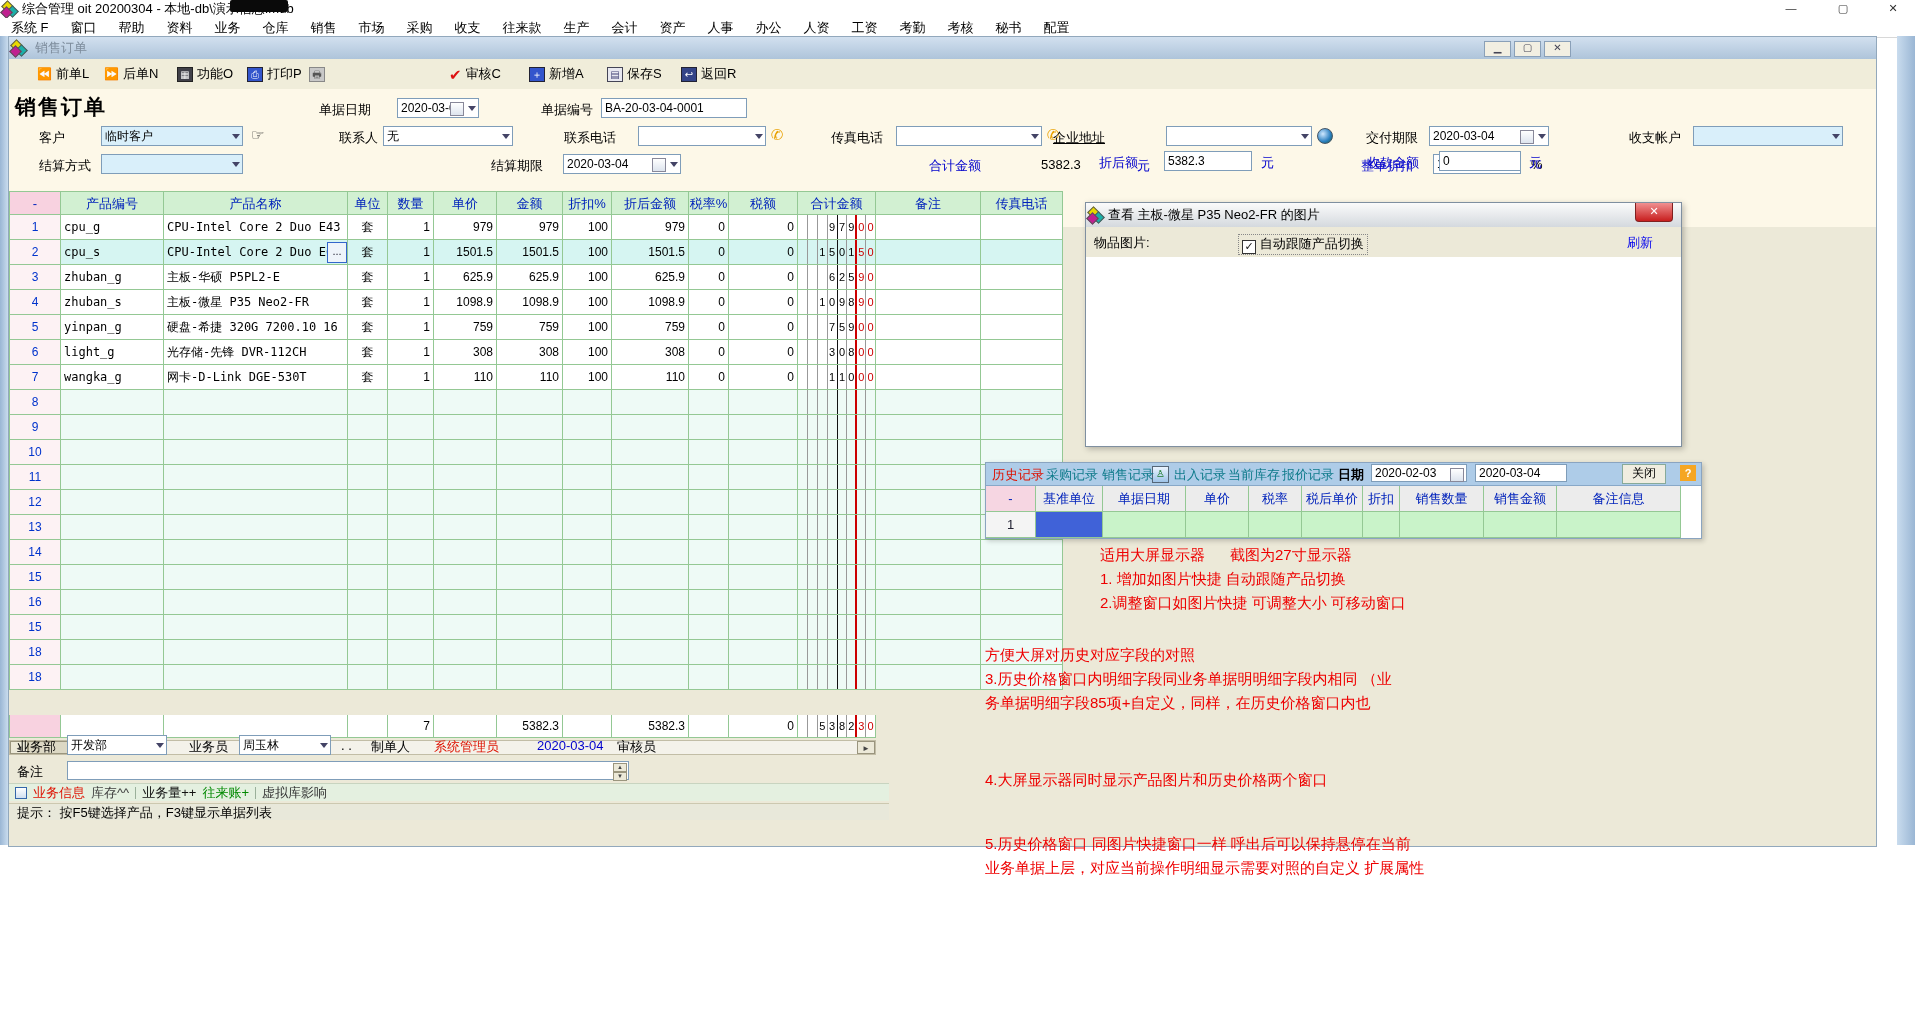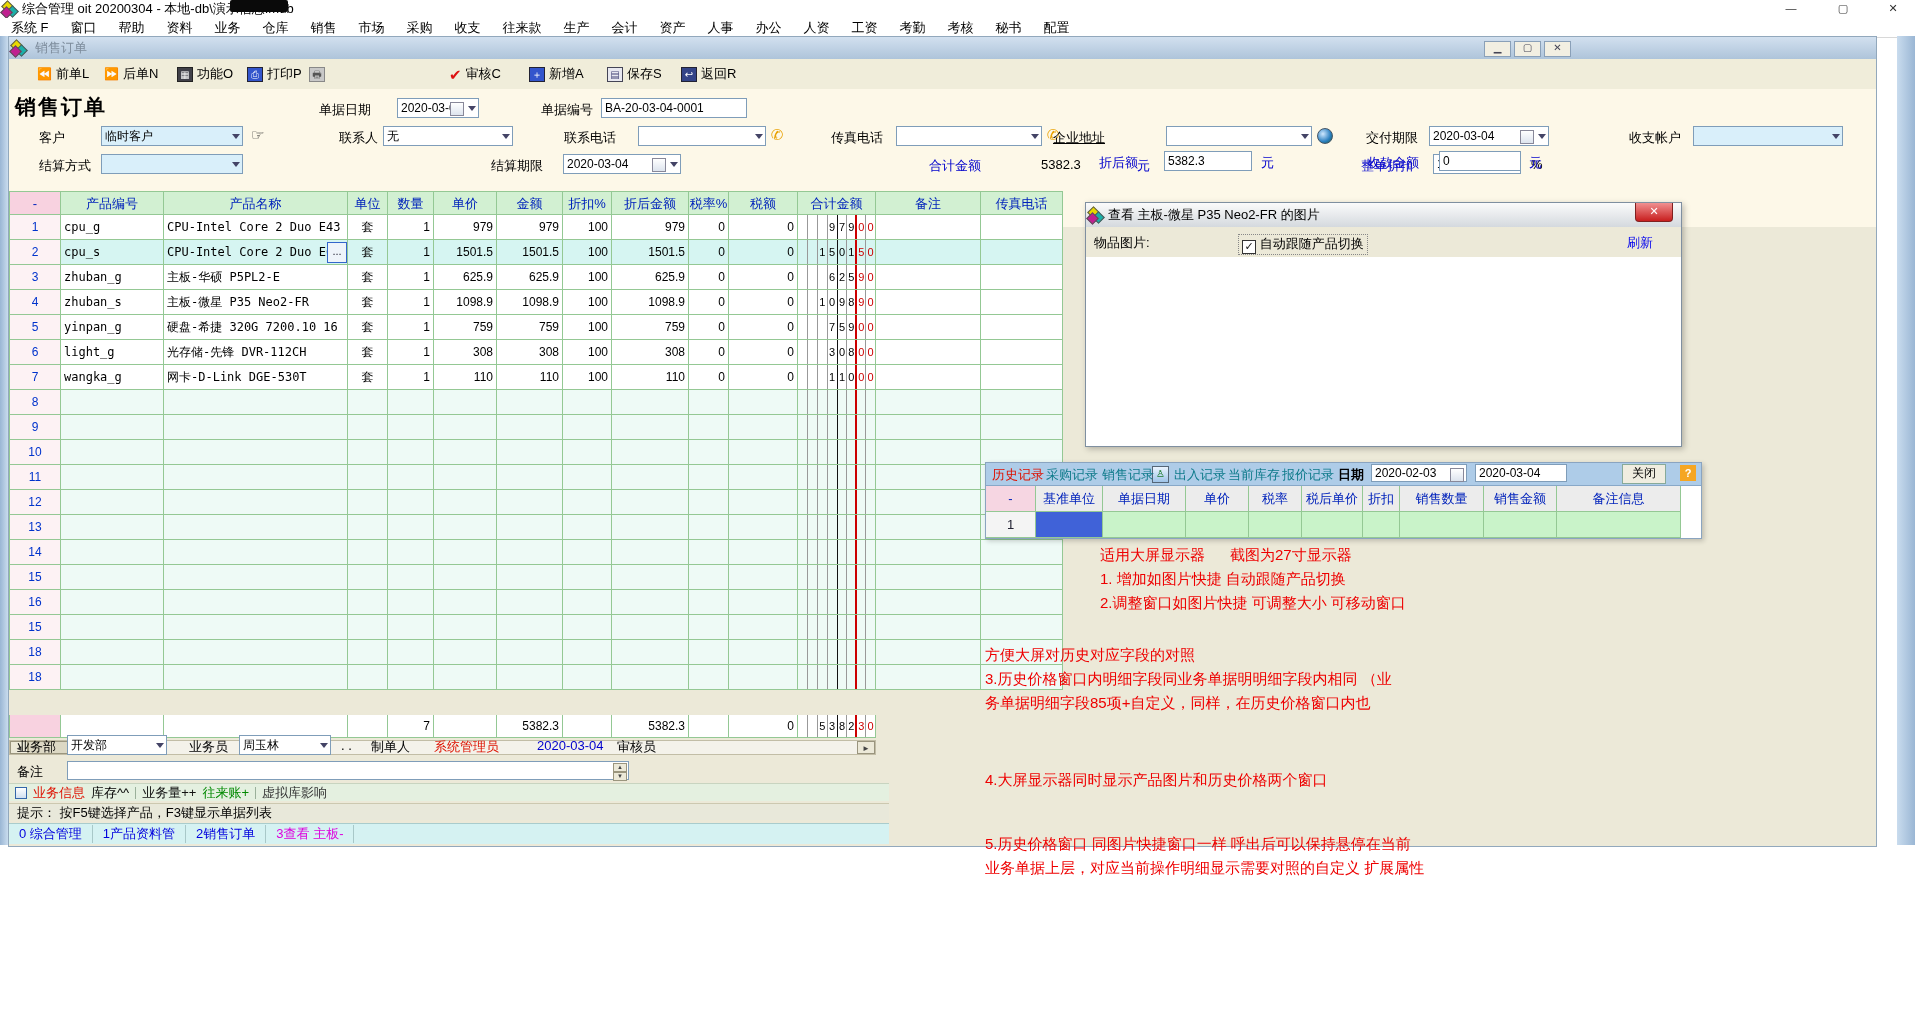--- a/index.html
+++ b/index.html
@@ -840,38 +840,32 @@
         <span class="spin">
           <div>▲</div>
           <div>▼</div>
         </span>
       </span>
   </div>
 
   <div id="links-row" class="abs">
       <span class="gridico"></span>
       <span style="color: rgb(221, 17, 0);">业务信息</span>
-      <span style="color: #000000;">库存^^</span>
+      <span style="color: #404040;">库存^^</span>
       <span class="vsep"></span>
       <span style="color: rgb(17, 17, 17);">业务量++</span>
       <span style="color: rgb(0, 136, 0);">往来账+</span>
       <span class="vsep"></span>
       <span style="color: rgb(51, 51, 51);">虚拟库影响</span>
     </div>
 
   <div id="status-row" class="abs">
     <span>提示： 按F5键选择产品，F3键显示单据列表</span>
   </div>
 
-  <div id="taskbar" class="abs">
-      <span class="titem" style="color: rgb(0, 0, 221);">0 综合管理</span>
-      <span class="titem" style="color: rgb(0, 0, 221);">1产品资料管</span>
-      <span class="titem" style="color: rgb(0, 0, 221);">2销售订单</span>
-      <span class="titem" style="color: rgb(221, 0, 221);">3查看 主板-</span>
-    </div>
 </div>
 
 <div id="viewer" class="abs">
   <div id="viewer-titlebar" class="abs">
     <span class="app-icon">
         <i class="diam d1"></i>
         <i class="diam d2"></i>
         <i class="diam d3"></i>
       </span>
     <span>查看 主板-微星 P35 Neo2-FR 的图片</span>

